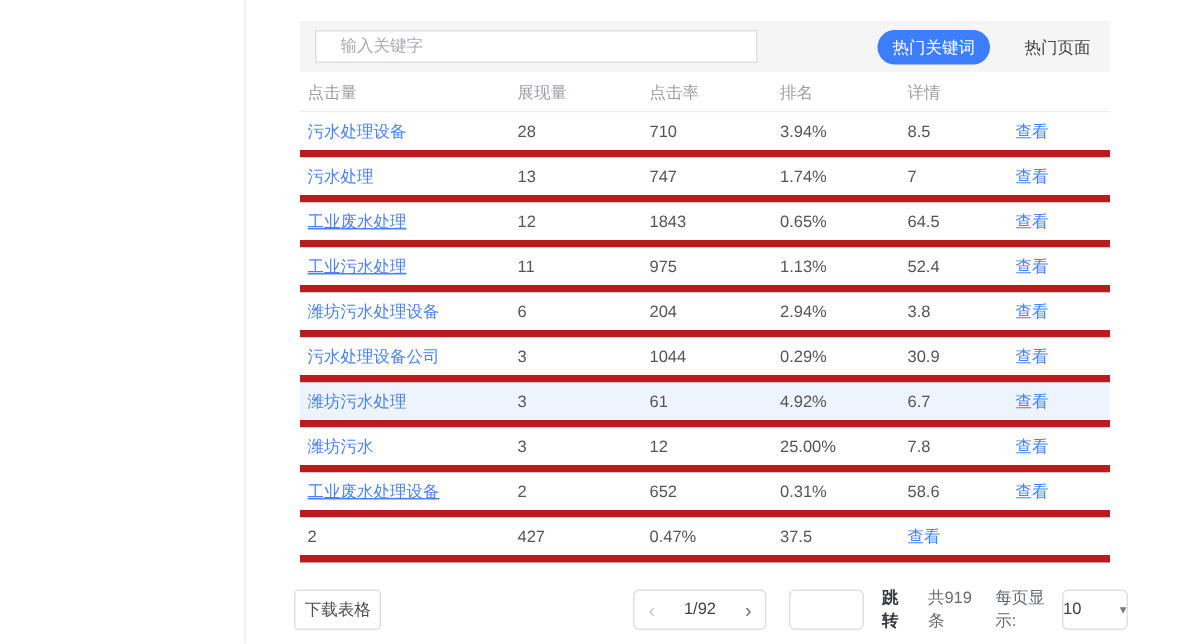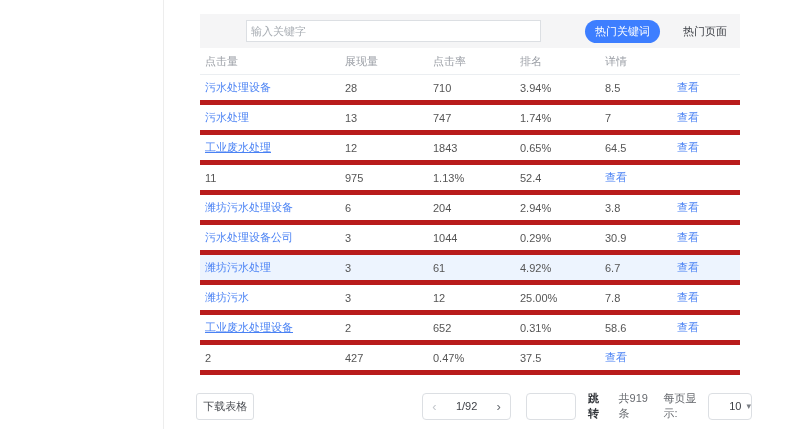--- a/index.html
+++ b/index.html
@@ -5,21 +5,21 @@
   * { margin:0; padding:0; box-sizing:border-box; }
   html,body { background:#fff; }
   body { width:800px; height:429px; font-family:"Liberation Sans", sans-serif; position:relative; overflow:hidden; }
   .page { position:relative; width:800px; height:429px; background:#fff; }
   .v-divider { position:absolute; left:163px; top:0; width:1px; height:429px; background:#ededed; }
 
   .content { position:absolute; left:200px; top:14px; width:540px; }
 
   
   .toolbar { height:34px; background:#f5f5f6; display:flex; align-items:center; padding:0 13px 0 10px; }
-  .search-input { width:295px; height:22px; border:1px solid #dcdfe3; background:#fff; font-size:11px; color:#333; padding:0 4px; outline:none;margin-left:36px; }
+  .search-input { width:295px; height:22px; border:1px solid #dcdfe3; background:#fff; font-size:11px; color:#333; padding:0 16px; outline:none; }
   .search-input::placeholder { color:#a8adb3; }
   .toolbar-spacer { flex:1; }
   .btn-hot-kw { height:23px; padding:0 10px; background:#3d7eff; color:#fff; border:none; border-radius:12px; font-size:11px; cursor:pointer; display:flex; align-items:center; font-family:inherit; }
   .link-hot-pages { margin-left:23px; font-size:11px; color:#3c3f45; text-decoration:none; }
 
   
   .grid-row { display:grid; grid-template-columns:140px 88px 87px 85px 72px 68px; align-items:center; }
   .grid-row > * { padding-left:5px; overflow:hidden; white-space:nowrap; }
   .thead { height:27px; border-bottom:1px solid #ebeef1; color:#9a9ea5; font-size:11px; }
   .trow { height:30px; border-bottom:5px solid #b91c1c; font-size:11px; color:#555; background:#fff; }
@@ -33,21 +33,21 @@
   .btn-download { width:62px; height:27px; border:1px solid #dcdfe3; background:#fff; border-radius:3px; font-size:11px; color:#4a4d52; cursor:pointer; font-family:inherit; }
   .pager-box { margin-left:168px; width:93px; height:27px; border:1px solid #dcdfe3; border-radius:4px; background:#fff; display:flex; align-items:center; justify-content:space-between; padding:0 9px; }
   .pager-arrow { font-size:13px; line-height:1; cursor:pointer; }
   .pager-arrow.prev { color:#c4c8cd; }
   .pager-arrow.next { color:#6a6e74; }
   .pager-num { font-size:11px; color:#3c3f45; }
   .jump-input { margin-left:15px; width:50px; height:27px; border:1px solid #dcdfe3; border-radius:4px; background:#fff; outline:none; font-size:11px; padding:0 6px; color:#333; }
   .jump-label { margin-left:12px; font-size:11px; font-weight:bold; color:#33363b; }
   .total-label { margin-left:10px; font-size:11px; color:#66696e; }
   .pagesize-label { margin-left:7px; font-size:11px; color:#66696e; }
-  .pagesize-box { width:47px; height:27px; border:1px solid #dcdfe3; border-radius:4px; background:#fff; display:flex; align-items:center; justify-content:flex-end; gap:5px; cursor:pointer; }
+  .pagesize-box { width:47px; height:27px; border:1px solid #dcdfe3; border-radius:4px; background:#fff; display:flex; align-items:center; justify-content:space-between; gap:5px; cursor:pointer; }
   .pagesize-value { font-size:11px; color:#3c3f45; }
   .caret { font-size:9px; color:#7a7e84; line-height:1; }
 </style>
 </head>
 <body>
 
 <div class="page">
   <div class="v-divider"></div>
 
   <div class="content">
@@ -98,20 +98,23 @@
         </span>
         <span>12</span>
         <span>1843</span>
         <span>0.65%</span>
         <span>64.5</span>
         <span>
           <a class="view-link" href="#">查看</a>
         </span>
       </div>
         <div class="grid-row trow">
+        <span>
+          <a class="kw-link u" href="#">工业污水处理</a>
+        </span>
         <span>11</span>
         <span>975</span>
         <span>1.13%</span>
         <span>52.4</span>
         <span>
           <a class="view-link" href="#">查看</a>
         </span>
       </div>
         <div class="grid-row trow">
         <span>

